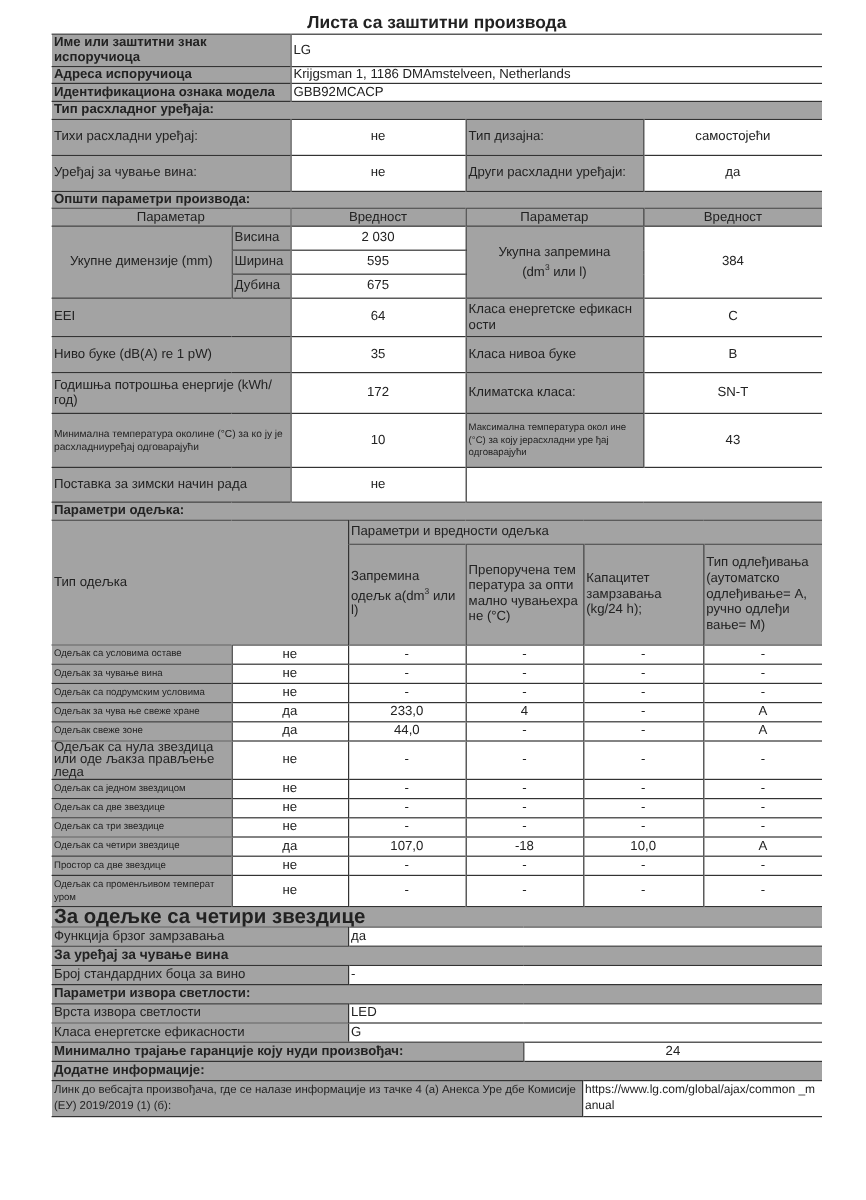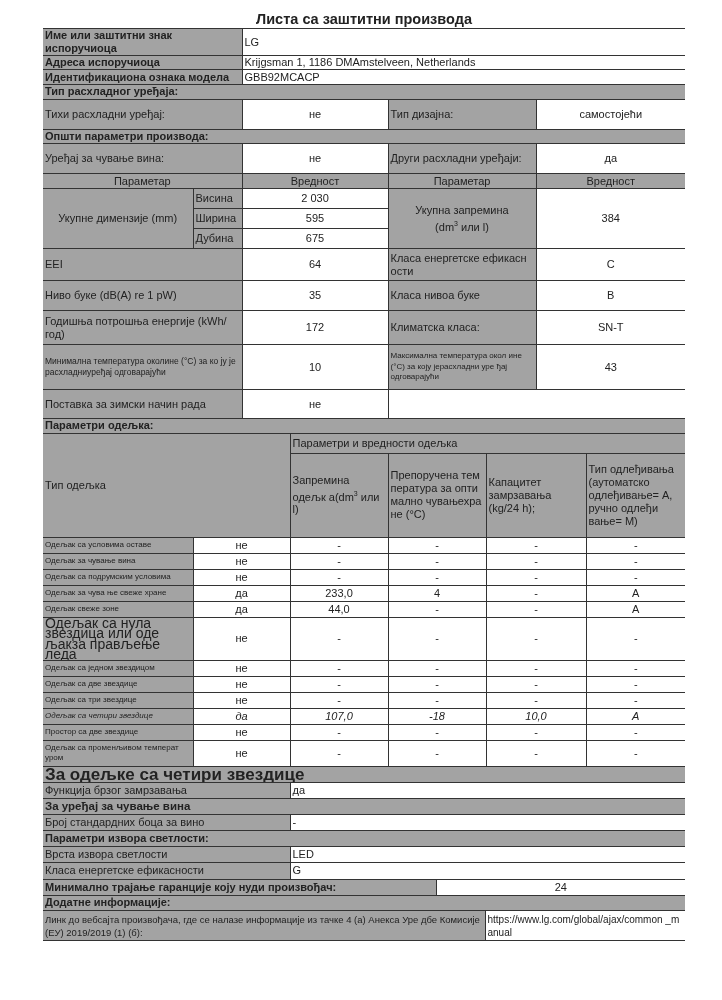--- a/index.html
+++ b/index.html
@@ -56,28 +56,28 @@
         <col style="width:148px">
         <col style="width:149px">
       </colgroup>
     <tbody>
         <tr class="bt" style="height:30px">
       <td class="g">Тихи расхладни уређај:</td>
       <td class="w c bl">не</td>
       <td class="g bl">Тип дизајна:</td>
       <td class="w c bl">самостојећи</td>
     </tr>
-    <tr class="bt" style="height:14px">
-      <td class="g b" colspan="4">Општи параметри производа:</td>
-    </tr>
     <tr class="bt" style="height:30px">
       <td class="g">Уређај за чување вина:</td>
       <td class="w c bl">не</td>
       <td class="g bl">Други расхладни уређаји:</td>
       <td class="w c bl">да</td>
+    </tr>
+    <tr class="bt" style="height:14px">
+      <td class="g b" colspan="4">Општи параметри производа:</td>
     </tr>
   </tbody>
     </table>
 
   <table>
     <colgroup>
         <col style="width:150px">
         <col style="width:49px">
         <col style="width:146px">
         <col style="width:148px">
@@ -199,21 +199,21 @@
         </tr>
         <tr class="bt" style="height: 16px;">
           <td class="g xs" style="font-size: 8px; margin-left: 40px;">Одељак свеже зоне</td>
           <td class="w c bl">да</td>
           <td class="w c bl">44,0</td>
           <td class="w c bl">-</td>
           <td class="w c bl">-</td>
           <td class="w c bl">A</td>
         </tr>
         <tr class="bt" style="height: 26px;">
-          <td class="g xs" style="font-size: 14px;">Одељак са нула звездица или оде љакза прављење леда</td>
+          <td class="g xs" style="font-size: 11px;">Одељак са нула звездица или оде љакза прављење леда</td>
           <td class="w c bl">не</td>
           <td class="w c bl">-</td>
           <td class="w c bl">-</td>
           <td class="w c bl">-</td>
           <td class="w c bl">-</td>
         </tr>
         <tr class="bt" style="height: 16px; padding-left: 24px;">
           <td class="g xs" style="font-size: 8px;">Одељак са једном звездицом</td>
           <td class="w c bl">не</td>
           <td class="w c bl">-</td>
@@ -230,21 +230,21 @@
           <td class="w c bl">-</td>
         </tr>
         <tr class="bt" style="height: 16px; padding-left: 33px;">
           <td class="g xs" style="font-size: 8px;">Одељак са три звездице</td>
           <td class="w c bl">не</td>
           <td class="w c bl">-</td>
           <td class="w c bl">-</td>
           <td class="w c bl">-</td>
           <td class="w c bl">-</td>
         </tr>
-        <tr class="bt" style="height: 16px; font-style: italic;">
+        <tr class="bt" style="height: 16px;">
           <td class="g xs" style="font-size: 8px;">Одељак са четири звездице</td>
           <td class="w c bl">да</td>
           <td class="w c bl">107,0</td>
           <td class="w c bl">-18</td>
           <td class="w c bl">10,0</td>
           <td class="w c bl">A</td>
         </tr>
         <tr class="bt" style="height: 16px;">
           <td class="g xs" style="font-size: 8px;">Простор са две звездице</td>
           <td class="w c bl">не</td>

